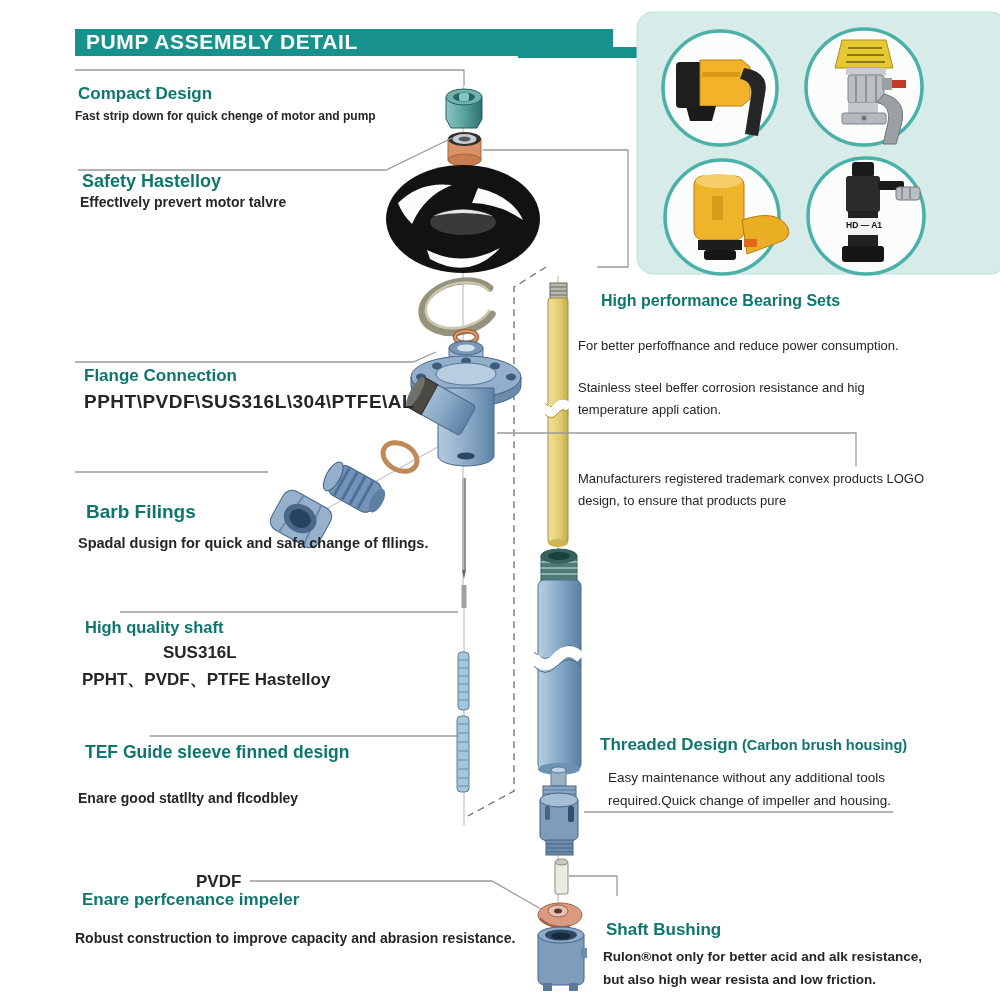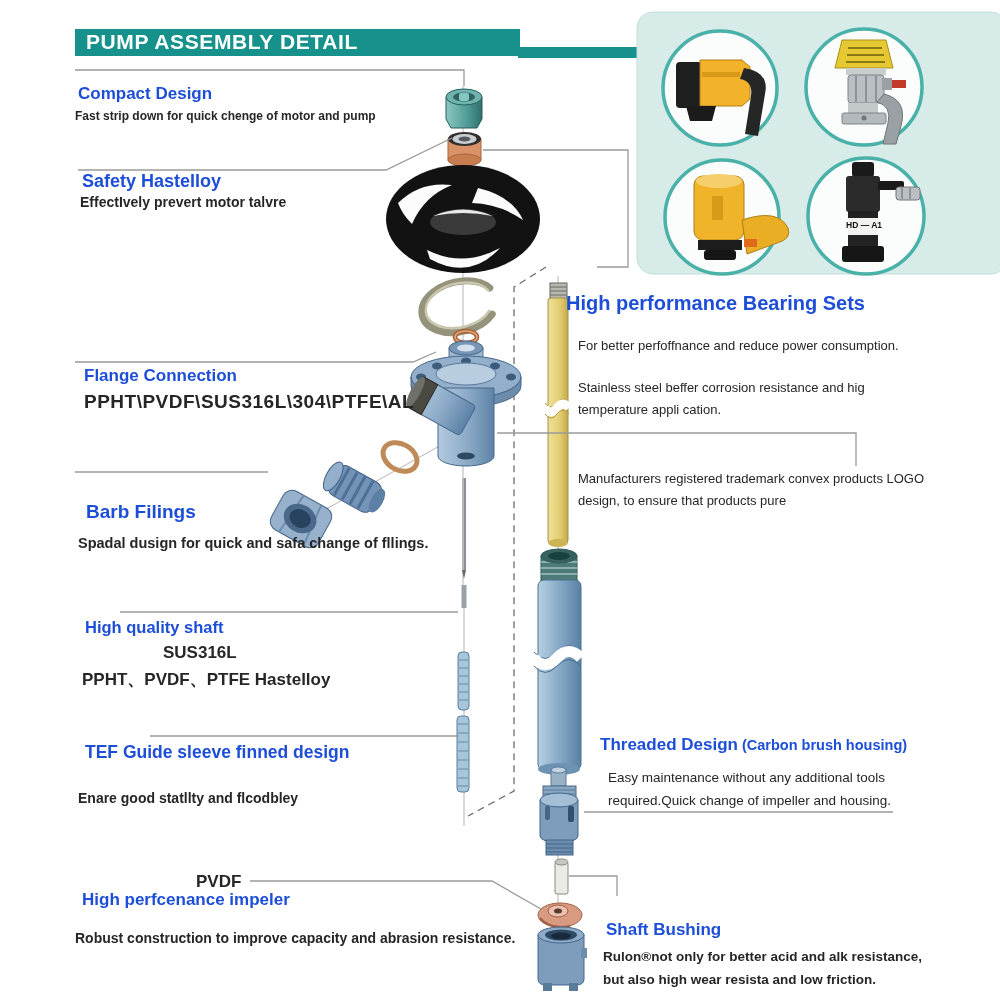--- a/index.html
+++ b/index.html
@@ -1,21 +1,21 @@
 <!DOCTYPE html>
 <html><head>
 <meta charset="utf-8">
 <style>
   html,body{margin:0;padding:0}
   body{width:1000px;height:1000px;background:#fff;position:relative;overflow:hidden;
        font-family:"Liberation Sans",sans-serif;color:#1c1c1c}
   .abs{position:absolute;white-space:nowrap}
-  .h{font-weight:bold;color:#1d4ed8}
+  .h{font-weight:bold;color:#0f766e}
   .t{font-weight:600;color:#262626}
-  #header-bar{left:75px;top:29px;width:445px;height:27px;background:#16918b;
+  #header-bar{left:75px;top:29px;width:538px;height:27px;background:#16918b;
 ic    border-bottom:3px solid #0e7d77;z-index:2}
   #header-bar span{position:absolute;left:11px;top:1px;font-size:21px;font-weight:bold;
     color:#fff;letter-spacing:.6px}
   svg{position:absolute;left:0;top:0;z-index:1}
   .txt{z-index:3}
 </style>
 </head>
 <body>
 
 <svg width="1000" height="1000" viewBox="0 0 1000 1000">
@@ -309,24 +309,24 @@
 <div class="abs txt t" style="left:78px;top:535px;font-size:14.5px">Spadal dusign for quick and safa change of fllings.</div>
 
 <div class="abs txt h" style="left:85px;top:618px;font-size:16.5px">High quality shaft</div>
 <div class="abs txt t" style="left:163px;top:643px;font-size:17px">SUS316L</div>
 <div class="abs txt t" style="left:82px;top:668px;font-size:17px">PPHT、PVDF、PTFE  Hastelloy</div>
 
 <div class="abs txt h" style="left:85px;top:742px;font-size:17.5px">TEF Guide sleeve finned design</div>
 <div class="abs txt t" style="left:78px;top:790px;font-size:14px">Enare good statllty and flcodbley</div>
 
 <div class="abs txt t" style="left:196px;top:872px;font-size:17px">PVDF</div>
-<div class="abs txt h" style="left:82px;top:890px;font-size:17px">High perfcenance impeler</div>
+<div class="abs txt h" style="left:82px;top:890px;font-size:17px">Enare perfcenance impeler</div>
 <div class="abs txt t" style="left:75px;top:930px;font-size:14px">Robust construction to improve capacity and abrasion resistance.</div>
 
-<div class="abs txt h" style="left:566px;top:292px;font-size:20px">High performance Bearing Sets</div>
+<div class="abs txt h" style="left:601px;top:292px;font-size:16px">High performance Bearing Sets</div>
 <div class="abs txt t" style="left:578px;top:338px;font-size:13px;font-weight:500">For better perfoffnance and reduce power consumption.</div>
 <div class="abs txt t" style="left:578px;top:380px;font-size:13px;font-weight:500">Stainless steel beffer corrosion resistance and hig</div>
 <div class="abs txt t" style="left:578px;top:402px;font-size:13px;font-weight:500">temperature appli cation.</div>
 
 <div class="abs txt t" style="left:578px;top:471px;font-size:13px;font-weight:500">Manufacturers registered trademark convex products LOGO</div>
 <div class="abs txt t" style="left:578px;top:493px;font-size:13px;font-weight:500">design, to ensure that products pure</div>
 
 <div class="abs txt" style="left:600px;top:735px">
   <span class="h" style="font-size:17px">Threaded Design</span><span class="h" style="font-size:14.5px"> (Carbon brush housing)</span>
 </div>

